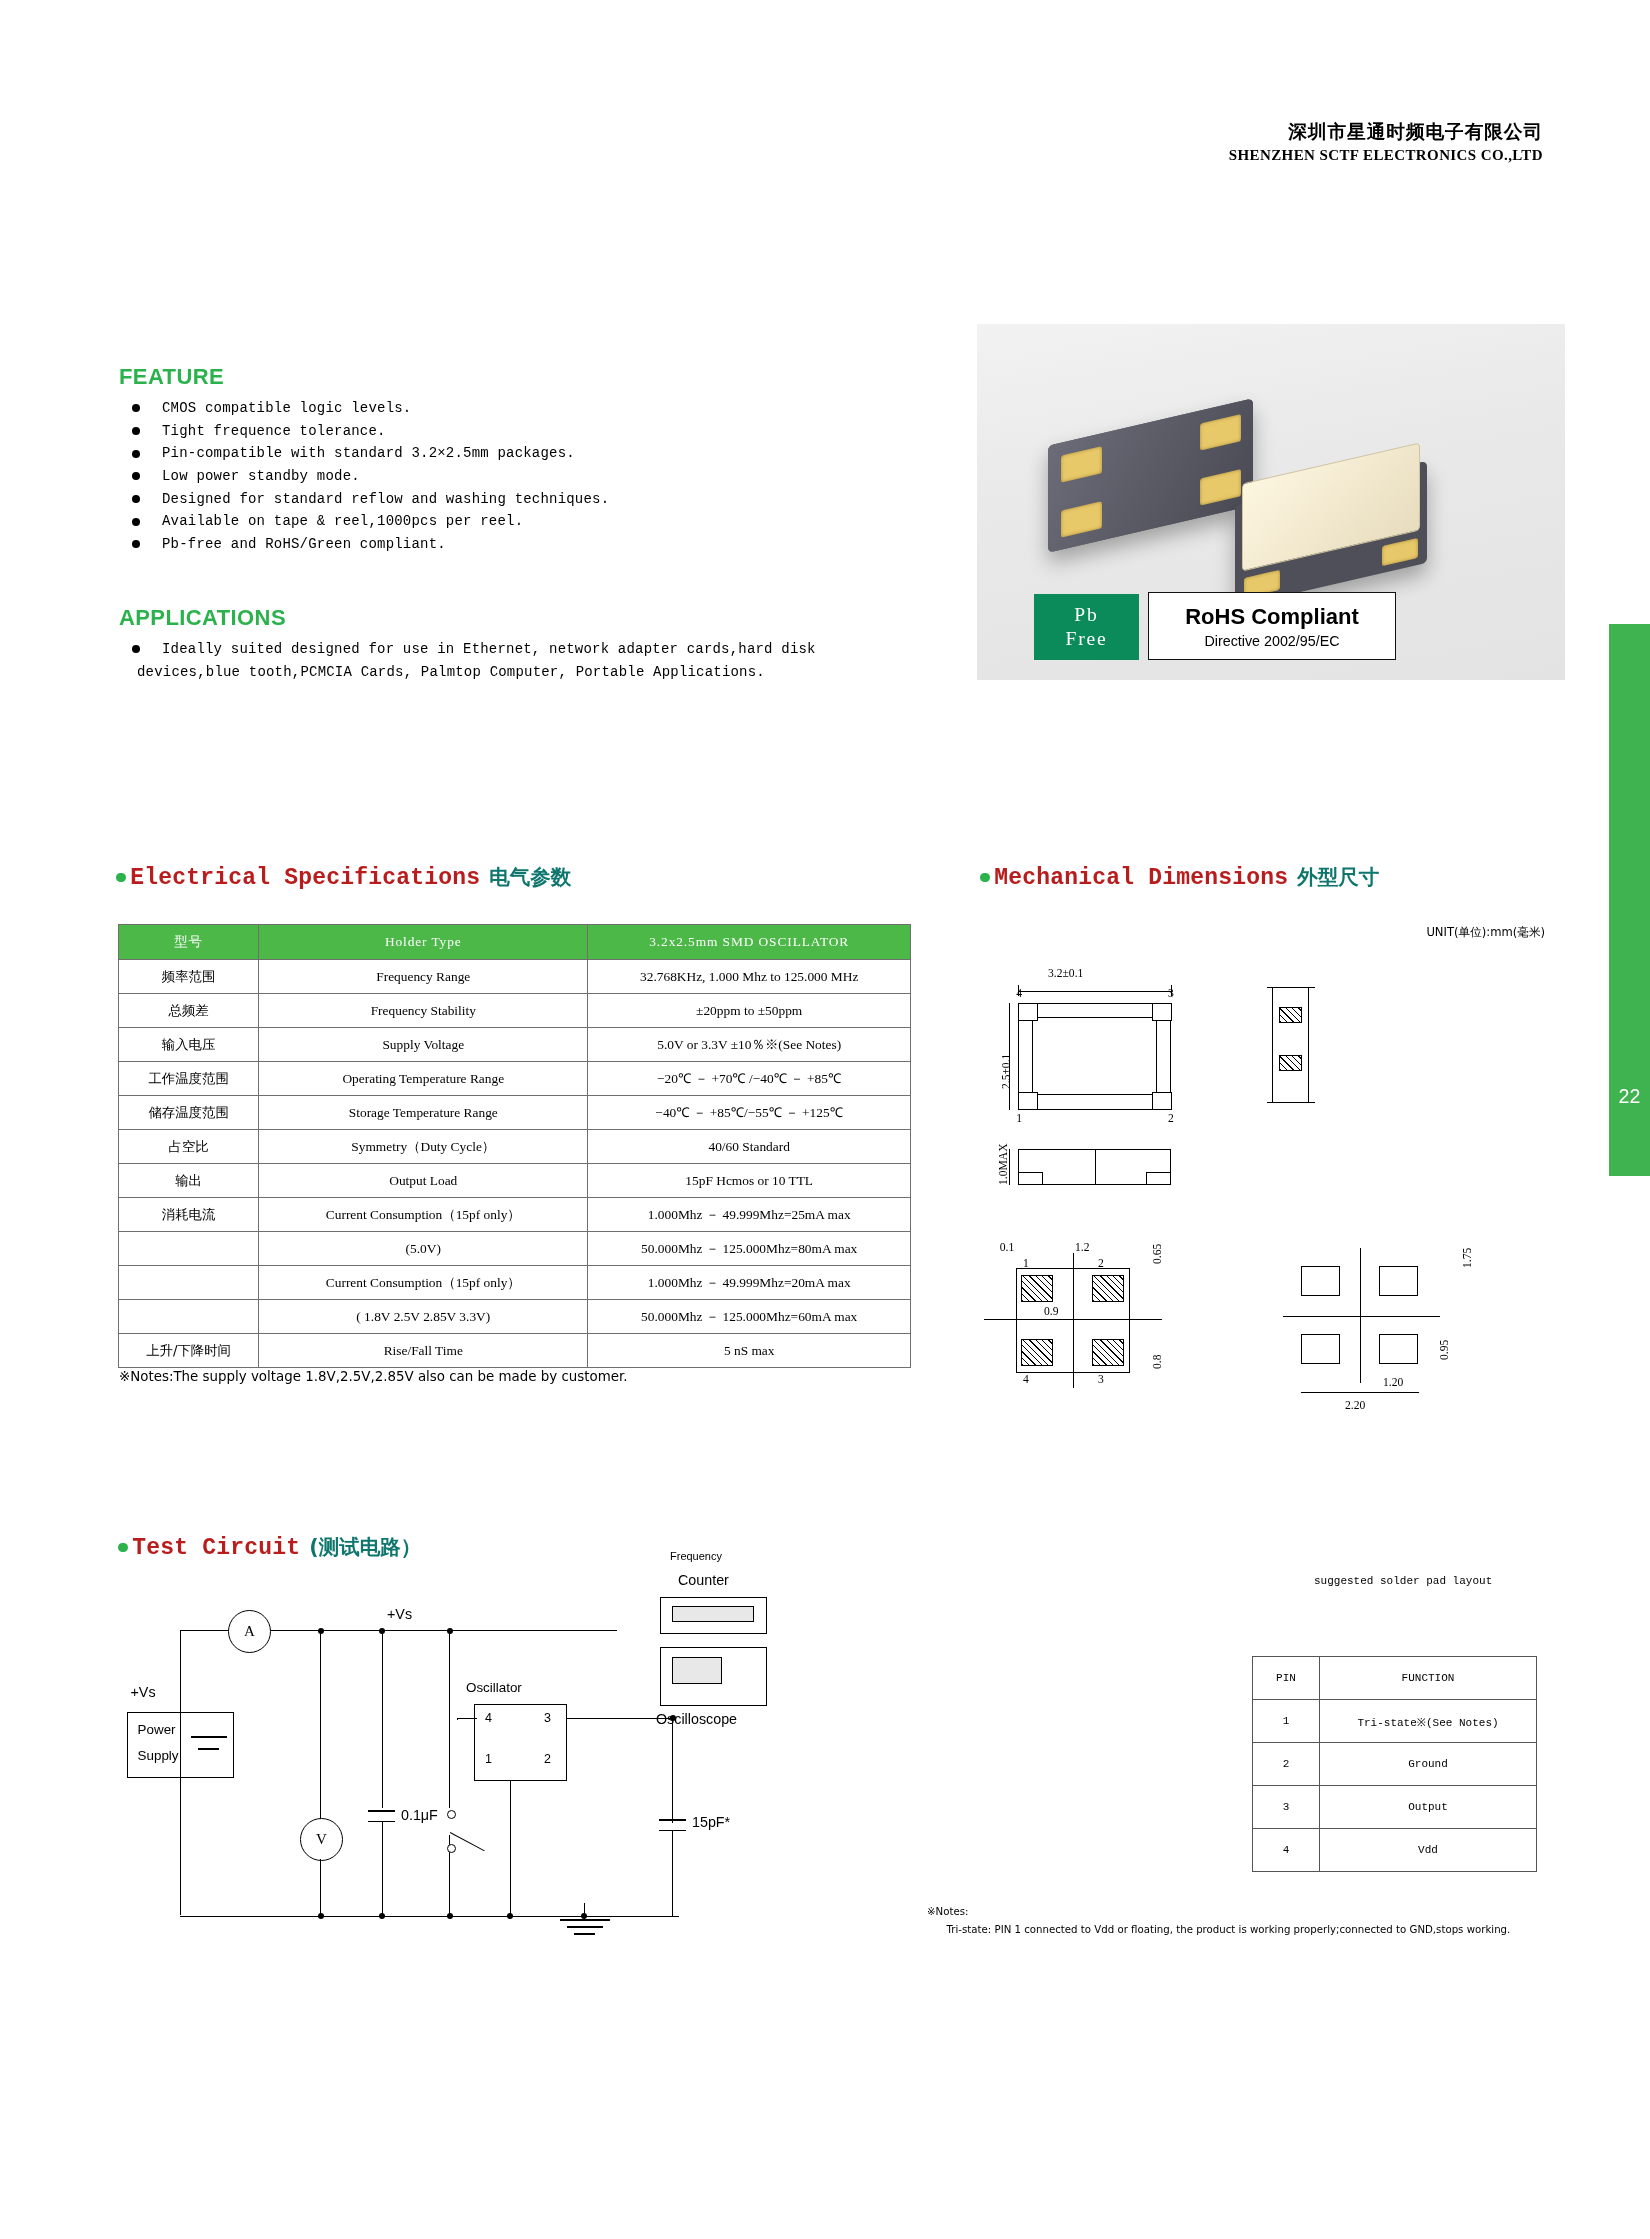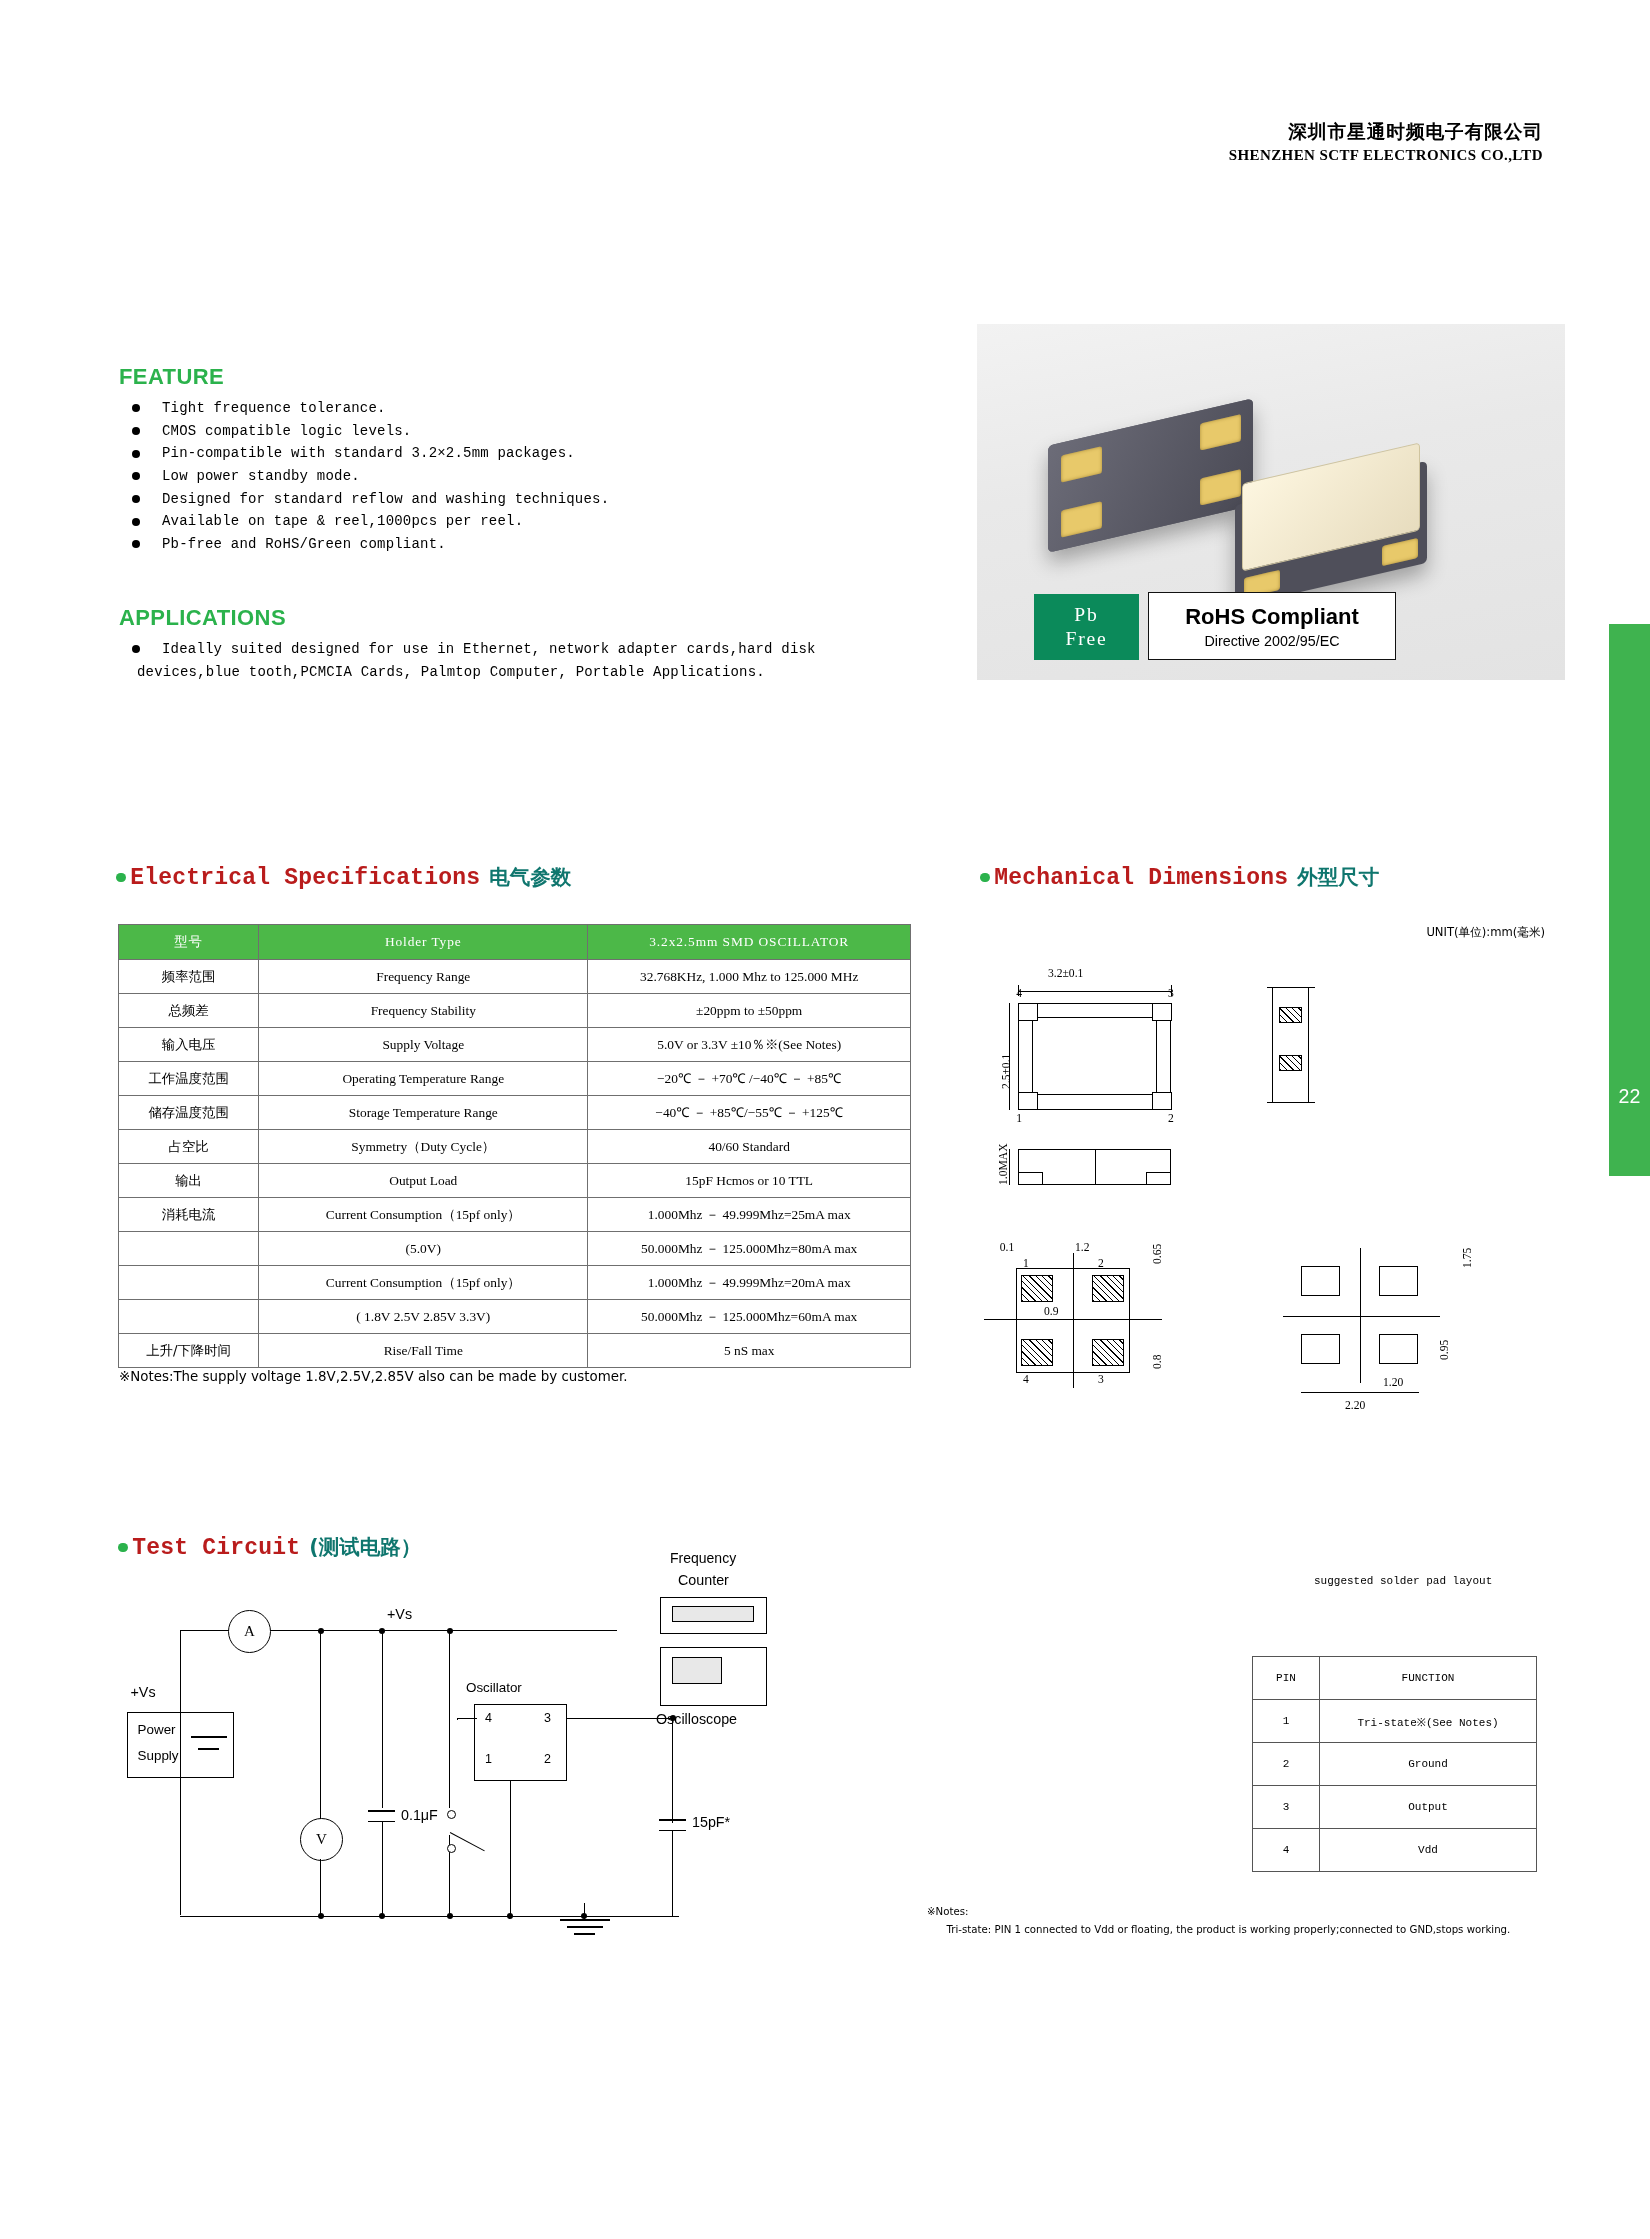--- a/index.html
+++ b/index.html
@@ -437,22 +437,22 @@
 <div class="page">
 
   <div class="company">
     <div class="cn">深圳市星通时频电子有限公司</div>
     <div class="en">SHENZHEN SCTF ELECTRONICS  CO.,LTD</div>
   </div>
 
   <div id="feature-block">
     <div class="sec-title-green">FEATURE</div>
     <ul class="bullets">
+      <li><span class="dot"></span><span>CMOS compatible logic levels.</span></li>
       <li><span class="dot"></span><span>Tight frequence tolerance.</span></li>
-      <li><span class="dot"></span><span>CMOS compatible logic levels.</span></li>
       <li><span class="dot"></span><span>Pin-compatible with  standard 3.2×2.5mm packages.</span></li>
       <li><span class="dot"></span><span>Low power standby mode.</span></li>
       <li><span class="dot"></span><span>Designed for standard reflow and washing techniques.</span></li>
       <li><span class="dot"></span><span>Available on tape &amp; reel,1000pcs per reel.</span></li>
       <li><span class="dot"></span><span>Pb-free and RoHS/Green compliant.</span></li>
     </ul>
   </div>
 
   <div id="applications-block">
     <div class="sec-title-green">APPLICATIONS</div>
@@ -747,21 +747,21 @@
     </div>
     <div class="tc-txt" style="left:574px; top:237px;">15pF*</div>
     <div class="wire-v" style="left:554px; top:253px; height:86px;"></div>
 
     <div class="line-h" style="left:442px; top:342px; width:50px; height:2.2px;"></div>
     <div class="line-h" style="left:449px; top:349px; width:36px; height:2.2px;"></div>
     <div class="line-h" style="left:456px; top:356px; width:21.4px; height:2.2px;"></div>
     <div class="wire-v" style="left:466px; top:326px; height:16px;"></div>
     <div class="node" style="left:463px; top:336px;"></div>
 
-    <div class="tc-txt" style="left:552px; top:-27px; font-size:14px;">Frequency</div>
+    <div class="tc-txt" style="left:552px; top:-27px; font-size:11px;">Frequency</div>
     <div class="tc-txt" style="left:560px; top:-5.3px; font-size:14.3px;">Counter</div>
     <div class="box-outline" style="left:542px; top:19.6px; width:107px; height:37px;"></div>
     <div class="box-outline" style="left:554px; top:28.5px; width:82px; height:16px; background:#e8e8e8;"></div>
 
     <div class="box-outline" style="left:542px; top:70px; width:107px; height:59px;"></div>
     <div class="box-outline" style="left:554px; top:80px; width:50px; height:27px; background:#e8e8e8;"></div>
     <div class="tc-txt" style="left:538px; top:134px; font-size:14.3px;">Oscilloscope</div>
   </div>
 
 </div>

